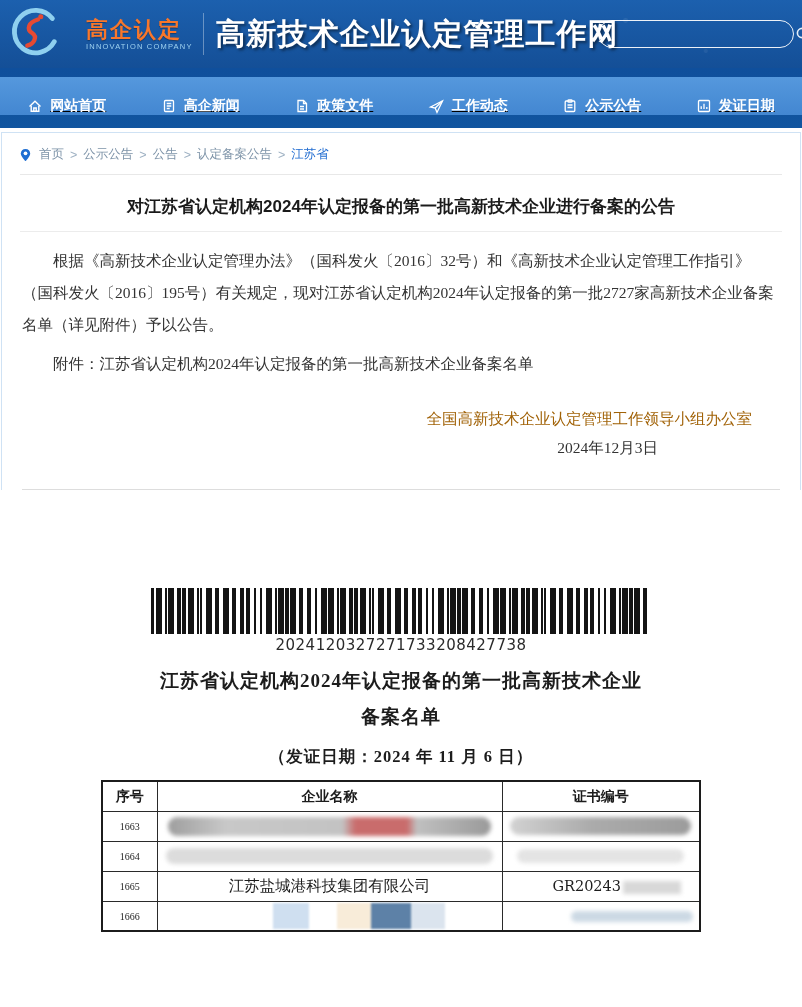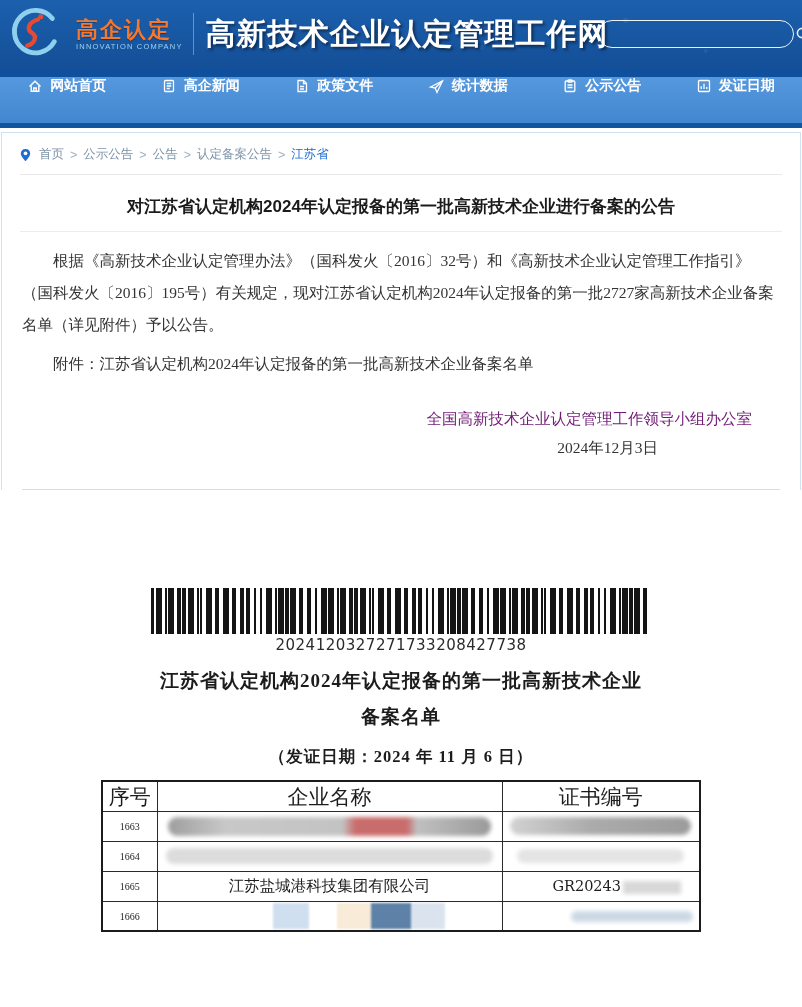--- a/index.html
+++ b/index.html
@@ -10,41 +10,41 @@
   .site-header{ position:relative; height:68px;
     background:linear-gradient(180deg,#1c60ae 0%,#144f97 100%);
     background-color:#17549e; }
   .site-header::after{ content:""; position:absolute; inset:0;
     background:
       radial-gradient(circle at 78% 30%, rgba(255,255,255,.07) 0 2px, transparent 3px),
       radial-gradient(circle at 60% 70%, rgba(255,255,255,.05) 0 2px, transparent 3px),
       radial-gradient(circle at 88% 75%, rgba(255,255,255,.06) 0 1.5px, transparent 2.5px);
     pointer-events:none; }
   .header-inner{ position:relative; z-index:2; display:flex; align-items:center; height:100%; padding:0 8px; }
-  .logo{ display:flex; align-items:center; gap:14px; cursor:pointer; }
+  .logo{ display:flex; align-items:center; gap:24px; cursor:pointer; }
   .logo-text{ display:flex; flex-direction:column; line-height:1.05; }
   .logo-title{ font-size:22px; font-weight:bold; color:#f8772b;
     text-shadow:0 1px 1px rgba(0,0,0,.3); letter-spacing:2px; }
   .logo-sub{ font-size:7.5px; color:#9fd2f0; letter-spacing:1.2px; margin-top:2px; }
   .logo-divider{ width:1px; height:42px; background:rgba(255,255,255,.35); margin:0 12px 0 10px; }
   .site-title{ font-size:30px; font-weight:bold; color:#fff; letter-spacing:1px;
     text-shadow:2px 2px 3px rgba(0,0,0,.5); white-space:nowrap; }
   .search-box{ position:absolute; right:8px; top:20px; width:196px; height:28px;
     border:1.5px solid rgba(255,255,255,.92); border-radius:14px;
     display:flex; align-items:center; background:transparent; z-index:3; }
   .search-input{ flex:1; border:none; outline:none; background:transparent;
     padding:0 6px 0 14px; color:#fff; font-size:13px; }
   .search-btn{ background:none; border:none; cursor:pointer; padding:0 9px 0 0; display:flex; }
 
   
   .main-nav{ height:60px; background:linear-gradient(180deg,#0f4f9c 0%,#11559f 100%);
     padding-top:9px; }
-  .nav-band{ height:46px; background:linear-gradient(180deg,#5why 0%,#4488d2 100%);
+  .nav-band{ height:38px; background:linear-gradient(180deg,#5why 0%,#4488d2 100%);
     background:linear-gradient(180deg,#5598dd 0%,#4387d1 100%);
-    display:flex; align-items:flex-start; justify-content:space-around; }
+    display:flex; align-items:flex-end; justify-content:space-around;text-decoration:underline; }
   .nav-item{ display:flex; align-items:center; gap:7px; color:#fff; font-size:14px;
     font-weight:600; cursor:pointer; white-space:nowrap; }
   .nav-item svg{ display:block; }
 
   
   .content-box{ margin:4px 1px 0; border:1px solid #cfe2f4; border-bottom:none; background:#fff; }
   .breadcrumb{ display:flex; align-items:center; gap:6px; padding:13px 16px 11px;
     font-size:12.5px; color:#7d93a8; }
   .crumb{ cursor:pointer; color:#7d93a8; }
   .crumb.current{ color:#1f6bd0; }
@@ -55,21 +55,21 @@
   .article-meta{ margin-top:11px; text-align:center; font-size:12px; color:#9a9a9a; }
   .article-meta .gap{ display:inline-block; width:34px; }
   .fs-btn{ cursor:pointer; color:#9a9a9a; }
   .fs-btn.big{ color:#4a77c9; }
   .meta-divider{ border-top:1px solid #ececec; margin:13px 18px 0; }
   .article-body{ margin:13px 20px 0; font-family:"Liberation Serif","DejaVu Serif",serif;
     font-size:15.5px; color:#333; line-height:2.05; text-indent:2em; }
   .attachment-line{ margin:14px 20px 12px; font-family:"Liberation Serif","DejaVu Serif",serif;
     font-size:15.5px; color:#333; text-indent:2em; }
   .signature{ margin:34px 48px 0 0; text-align:right;
-    font-family:"Liberation Serif","DejaVu Serif",serif; font-size:15.5px; color:#701a75; }
+    font-family:"Liberation Serif","DejaVu Serif",serif; font-size:15.5px; color:#a16207; }
   .signature-date{ margin:8px 142px 0 0; text-align:right;
     font-family:"Liberation Serif","DejaVu Serif",serif; font-size:15.5px; color:#333; }
   .pdf-link{ display:block; margin:38px 20px 0; padding-left:22px; font-size:12.5px;
     color:#404040; text-decoration:none; cursor:pointer; }
   .bottom-divider{ border-top:1px solid #ddd; margin:30px 20px 0; }
 
   
   .pdf-preview{ background:#fff; }
   .barcode-wrap{ width:500px; margin:98px auto 0; text-align:center; }
   .bars{ height:46px; font-size:0; white-space:nowrap; overflow:hidden; text-align:center; }
@@ -81,21 +81,21 @@
     font-weight:bold; font-size:19px; color:#1c1c1c; letter-spacing:1px; }
   .doc-title.l2{ margin-top:10px; }
   .doc-issue-date{ margin-top:16px; text-align:center;
     font-family:"Liberation Serif","DejaVu Serif",serif; font-weight:bold; font-size:16.5px;
     color:#1c1c1c; letter-spacing:1px; }
   table.roster{ width:598px; margin:12px auto 0; border-collapse:collapse;
     border:2px solid #1c1c1c; table-layout:fixed;
     font-family:"Liberation Serif","DejaVu Serif",serif; }
   table.roster th, table.roster td{ border:1px solid #2a2a2a; height:30px; padding:0;
     text-align:center; color:#1c1c1c; overflow:hidden; }
-  table.roster th{ font-size:21px; font-weight:normal; }
+  table.roster th{ font-size:14px; font-weight:bold; }
   td.col-no{ font-size:10px; }
   .col-no{ width:55px; } .col-name{ width:345px; } .col-cert{ width:198px; }
   td .cell-inner{ position:relative; width:100%; height:100%;
     display:flex; align-items:center; justify-content:center; }
   .name-text{ font-size:15.5px; }
   .cert-text{ font-size:14.5px; font-family:"DejaVu Serif",serif;margin-left:32px; }
 
   
   .blur-band{ border-radius:9px; filter:blur(2px); }
   .band-1663n{ width:94%; height:19px;
@@ -177,21 +177,21 @@
       </span>
       <span>政策文件</span>
     </div>
     <div class="nav-item">
       <span class="icon">
         <svg width="17" height="17" viewBox="0 0 17 17" fill="none" stroke="#fff" stroke-width="1.3">
           <path d="M2.5 9 L14.5 3 L9 14.5 L7.2 10 Z"></path>
             <path d="M7.2 10 L14.5 3"></path>
         </svg>
       </span>
-      <span>统计数据</span>
+      <span>工作动态</span>
     </div>
     <div class="nav-item">
       <span class="icon">
         <svg width="16" height="16" viewBox="0 0 16 16" fill="none" stroke="#fff" stroke-width="1.3">
           <rect x="3.2" y="3" width="9.6" height="10.5" rx="1"></rect>
             <rect x="6" y="1.8" width="4" height="2.4" rx=".8"></rect>
           <path d="M5.5 7 h5 M5.5 9.5 h5"></path>
         </svg>
       </span>
       <span>公示公告</span>

